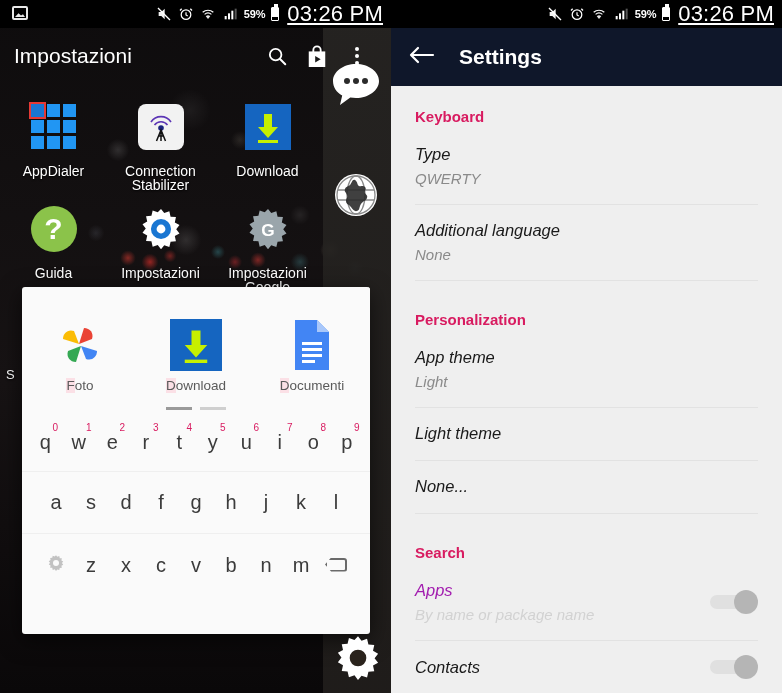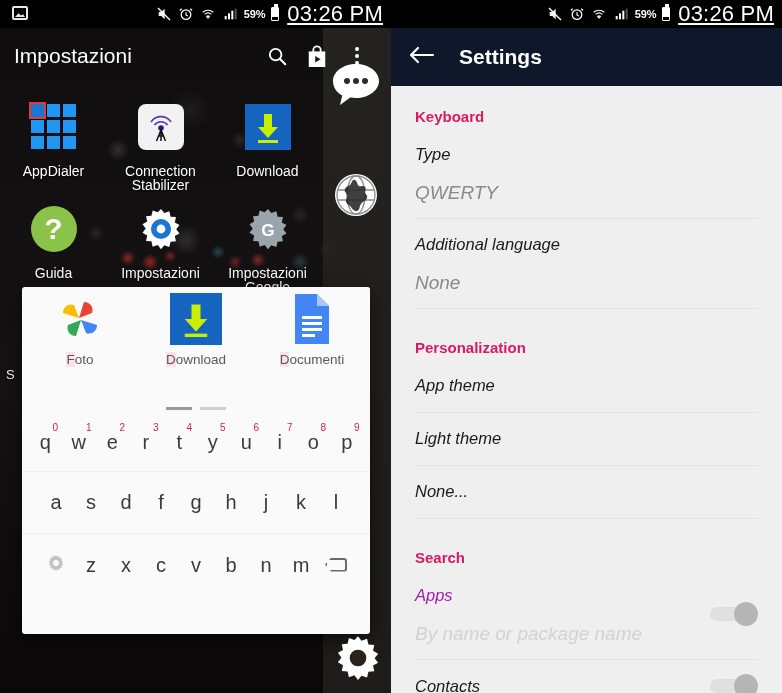--- a/index.html
+++ b/index.html
@@ -108,21 +108,21 @@
   .ic-guida{ width:46px;height:46px;border-radius:50%;background:#8bc34a;color:#fff;display:flex;align-items:center;justify-content:center;font-size:30px;font-weight:700;}
   .gearico{ width:46px;height:46px; }
 
   
   .popup {
     position:absolute; left:22px; top:287px; width:348px; height:347px;
     background:#fafafa; border-radius:3px; z-index:6;
     box-shadow: 0 6px 22px rgba(0,0,0,.6);
     overflow:hidden;
   }
-  .popup-apps { height: 118px; padding-top: 1px; display:flex; }
+  .popup-apps { height: 118px; padding-top: 14px; display:flex;align-items:center; }
   .papp { flex:1; text-align:center; }
   .papp-ic { height:62px; display:flex; align-items:center; justify-content:center; }
   .papp-label { font-size:13.5px; color:#5a5a5a; margin-top:2px; }
   .papp-label .hl { background:#fbe0e6; }
   .pager { display:flex; justify-content:center; gap:8px; margin-top:2px; }
   .pager i { display:block; width:26px; height:3px; background:#9a9a9a; }
   .pager i.dim { background:#cfcfcf; }
 
   .kbd { padding-top:4px; }
   .kbd-row { display:flex; align-items:center; justify-content:center; height:62px; }
@@ -180,21 +180,21 @@
     padding: 22px 24px 4px 24px;
   }
   .sect-hdr.sp { padding-top: 30px; }
   .row {
     padding: 14px 24px 16px 24px;
     position:relative;
     display:flex; align-items:center;font-style:italic;
   }
   .row-texts { flex:1; }
   .row-title { font-size:16.5px; color:#1a1a1a; line-height:22px; }
-  .row-sub { font-size:19px; color:#8a8a8a; margin-top:19px; line-height:18px; }
+  .row-sub { font-size:15px; color:#8a8a8a; margin-top:5px; line-height:18px; }
   .row.disabled .row-title { color:#a21caf; }
   .row.disabled .row-sub { color:#d2d2d2; }
   .divider { height:1px; background:#e2e2e2; margin-left:24px; margin-right:24px; }
   .toggle {
     width:48px; height:24px; position:relative; flex:0 0 auto;
   }
   .toggle .track {
     position:absolute; left:0; top:5px; width:40px; height:14px;
     background:#e0e0e0; border-radius:7px;
   }
@@ -510,20 +510,21 @@
           <div class="row-texts">
             <div class="row-title">Additional language</div>
             <div class="row-sub">None</div>
           </div>
         </div>
         <div class="divider"></div>
         <div class="sect-hdr sp">Personalization</div>
         <div class="row">
           <div class="row-texts">
             <div class="row-title">App theme</div>
+            <div class="row-sub">Light</div>
           </div>
         </div>
         <div class="divider"></div>
         <div class="row">
           <div class="row-texts">
             <div class="row-title">Light theme</div>
           </div>
         </div>
         <div class="divider"></div>
         <div class="row">

